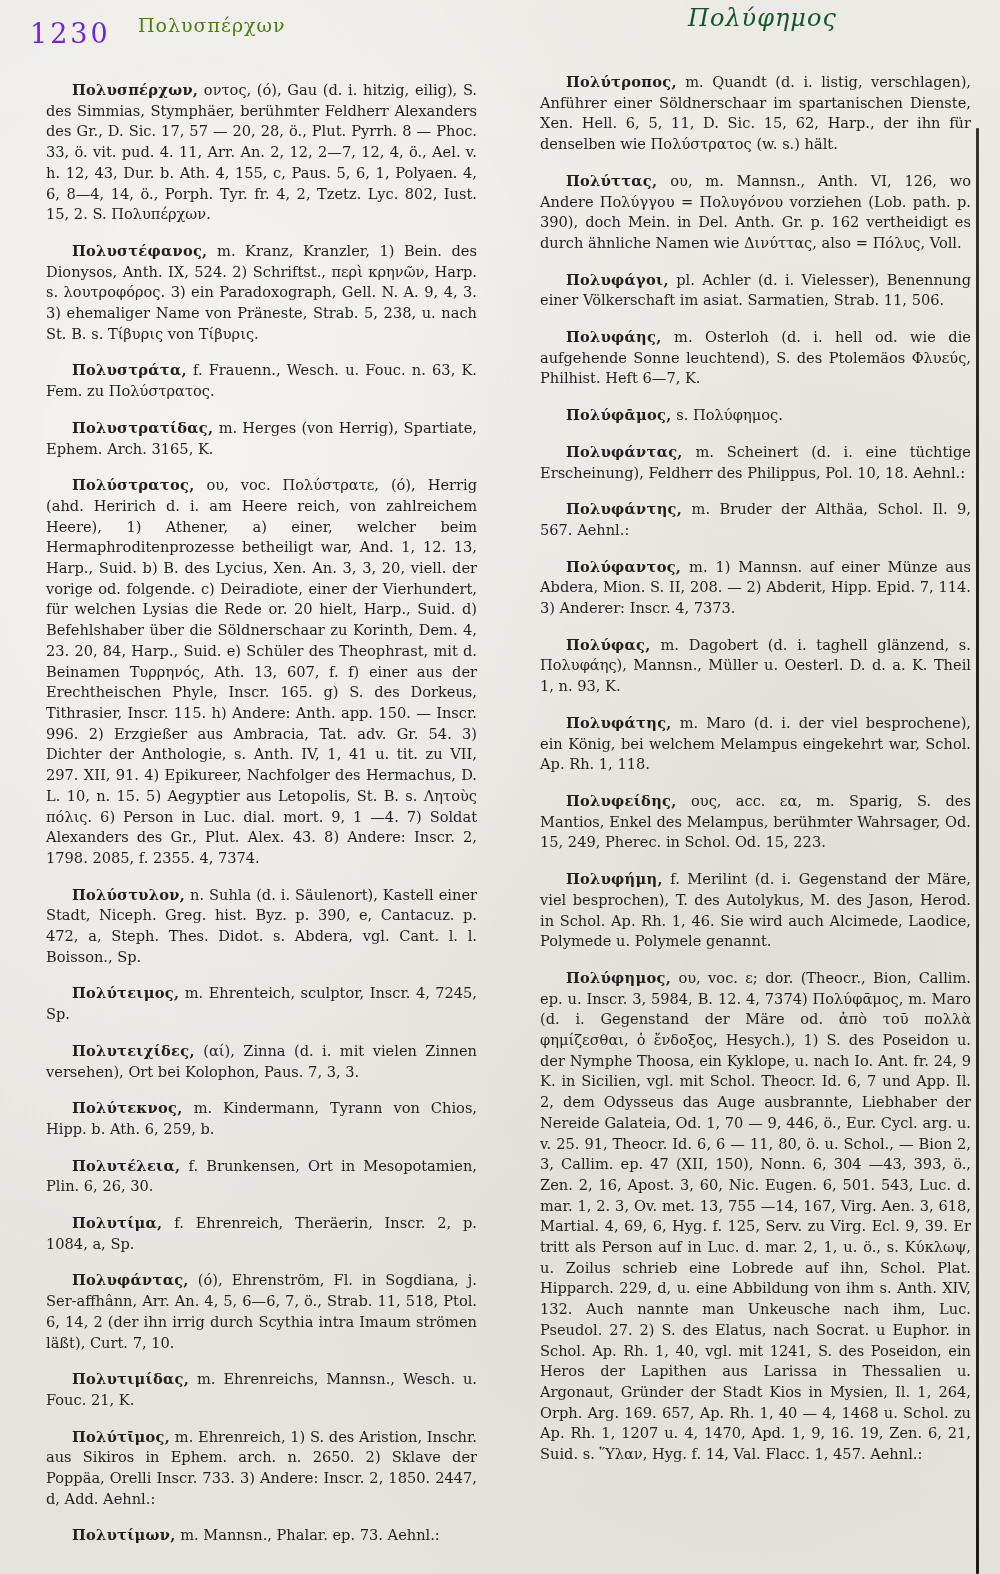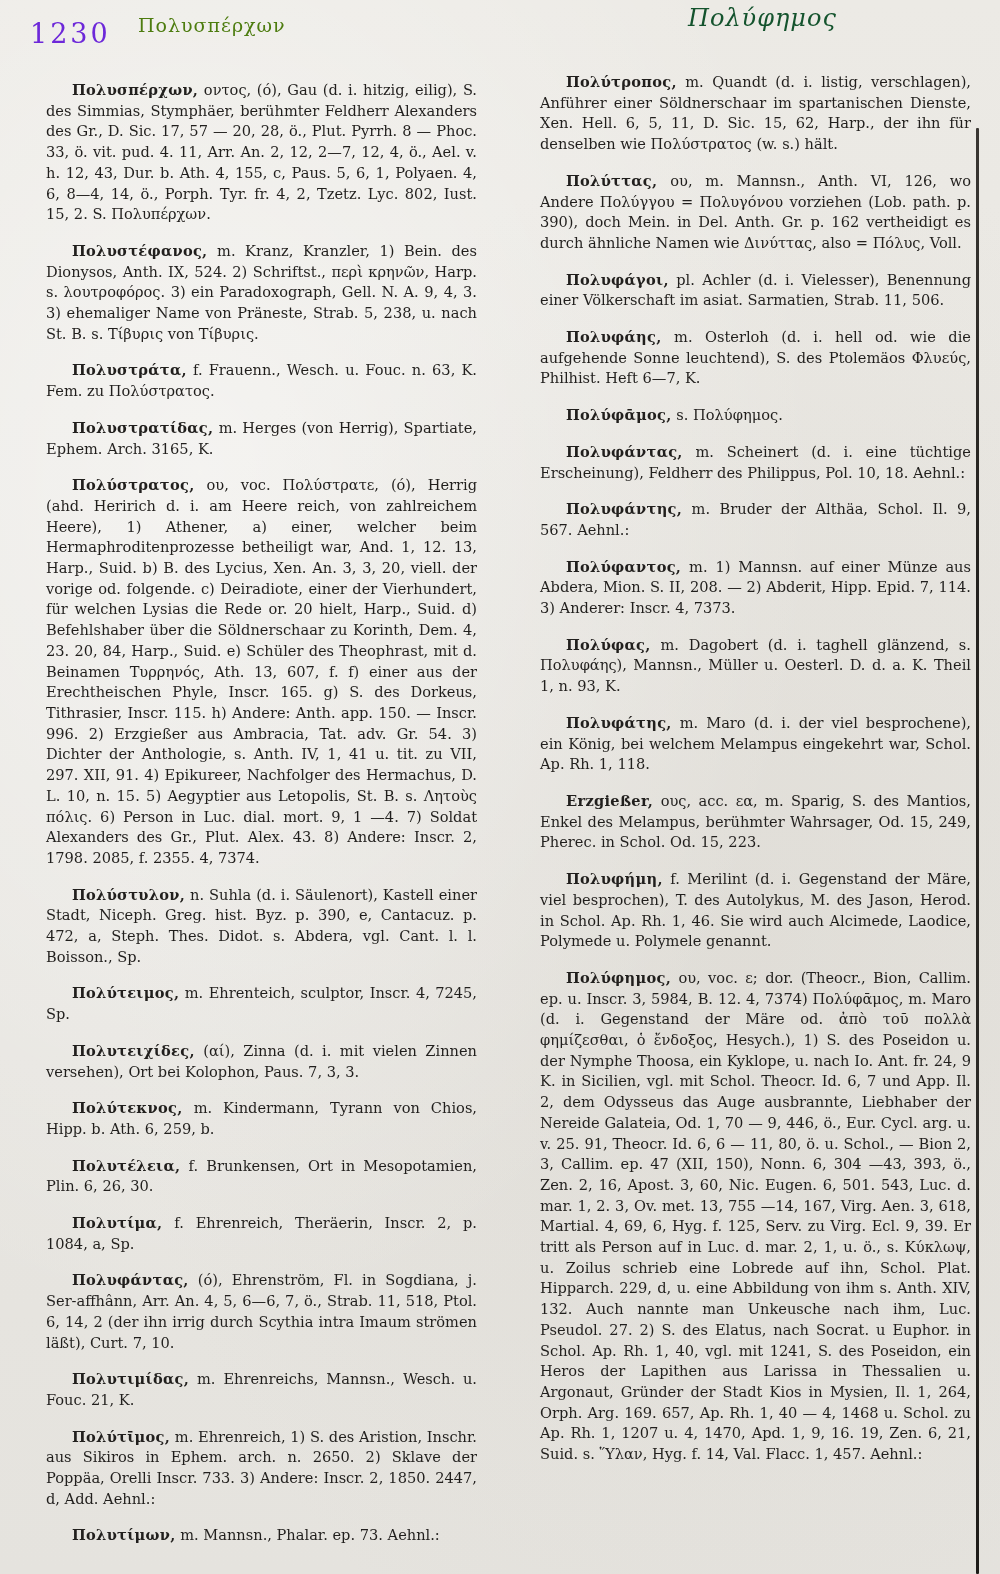--- a/index.html
+++ b/index.html
@@ -141,21 +141,21 @@
       <p class="entry"><span class="lemma">Πολυφάντας,</span> <span class="entry-body">m. Scheinert (d. i. eine tüchtige Erscheinung), Feldherr des Philippus, Pol. 10, 18. Aehnl.:</span></p>
 
       <p class="entry"><span class="lemma">Πολυφάντης,</span> <span class="entry-body">m. Bruder der Althäa, Schol. Il. 9, 567. Aehnl.:</span></p>
 
       <p class="entry"><span class="lemma">Πολύφαντος,</span> <span class="entry-body">m. 1) Mannsn. auf einer Münze aus Abdera, Mion. S. II, 208. — 2) Abderit, Hipp. Epid. 7, 114. 3) Anderer: Inscr. 4, 7373.</span></p>
 
       <p class="entry"><span class="lemma">Πολύφας,</span> <span class="entry-body">m. Dagobert (d. i. taghell glänzend, s. Πολυφάης), Mannsn., Müller u. Oesterl. D. d. a. K. Theil 1, n. 93, K.</span></p>
 
       <p class="entry"><span class="lemma">Πολυφάτης,</span> <span class="entry-body">m. Maro (d. i. der viel besprochene), ein König, bei welchem Melampus eingekehrt war, Schol. Ap. Rh. 1, 118.</span></p>
 
-      <p class="entry"><span class="lemma">Erzgießer,</span> <span class="entry-body">ους, acc. εα, m. Sparig, S. des Mantios, Enkel des Melampus, berühmter Wahrsager, Od. 15, 249, Pherec. in Schol. Od. 15, 223.</span></p>
+      <p class="entry"><span class="lemma">Πολυφείδης,</span> <span class="entry-body">ους, acc. εα, m. Sparig, S. des Mantios, Enkel des Melampus, berühmter Wahrsager, Od. 15, 249, Pherec. in Schol. Od. 15, 223.</span></p>
 
 
       <p class="entry"><span class="lemma">Πολυφήμη,</span> <span class="entry-body">f. Merilint (d. i. Gegenstand der Märe, viel besprochen), T. des Autolykus, M. des Jason, Herod. in Schol. Ap. Rh. 1, 46. Sie wird auch Alcimede, Laodice, Polymede u. Polymele genannt.</span></p>
 
       <p class="entry"><span class="lemma">Πολύφημος,</span> <span class="entry-body">ου, voc. ε; dor. (Theocr., Bion, Callim. ep. u. Inscr. 3, 5984, B. 12. 4, 7374) Πολύφᾱμος, m. Maro (d. i. Gegenstand der Märe od. ἀπὸ τοῦ πολλὰ φημίζεσθαι, ὁ ἔνδοξος, Hesych.), 1) S. des Poseidon u. der Nymphe Thoosa, ein Kyklope, u. nach Io. Ant. fr. 24, 9 K. in Sicilien, vgl. mit Schol. Theocr. Id. 6, 7 und App. Il. 2, dem Odysseus das Auge ausbrannte, Liebhaber der Nereide Galateia, Od. 1, 70 — 9, 446, ö., Eur. Cycl. arg. u. v. 25. 91, Theocr. Id. 6, 6 — 11, 80, ö. u. Schol., — Bion 2, 3, Callim. ep. 47 (XII, 150), Nonn. 6, 304 —43, 393, ö., Zen. 2, 16, Apost. 3, 60, Nic. Eugen. 6, 501. 543, Luc. d. mar. 1, 2. 3, Ov. met. 13, 755 —14, 167, Virg. Aen. 3, 618, Martial. 4, 69, 6, Hyg. f. 125, Serv. zu Virg. Ecl. 9, 39. Er tritt als Person auf in Luc. d. mar. 2, 1, u. ö., s. Κύκλωψ, u. Zoilus schrieb eine Lobrede auf ihn, Schol. Plat. Hipparch. 229, d, u. eine Abbildung von ihm s. Anth. XIV, 132. Auch nannte man Unkeusche nach ihm, Luc. Pseudol. 27. 2) S. des Elatus, nach Socrat. u Euphor. in Schol. Ap. Rh. 1, 40, vgl. mit 1241, S. des Poseidon, ein Heros der Lapithen aus Larissa in Thessalien u. Argonaut, Gründer der Stadt Kios in Mysien, Il. 1, 264, Orph. Arg. 169. 657, Ap. Rh. 1, 40 — 4, 1468 u. Schol. zu Ap. Rh. 1, 1207 u. 4, 1470, Apd. 1, 9, 16. 19, Zen. 6, 21, Suid. s. Ὕλαν, Hyg. f. 14, Val. Flacc. 1, 457. Aehnl.:</span></p>
     </div>
 
   <div class="scan-line"></div>
 
 </div>

